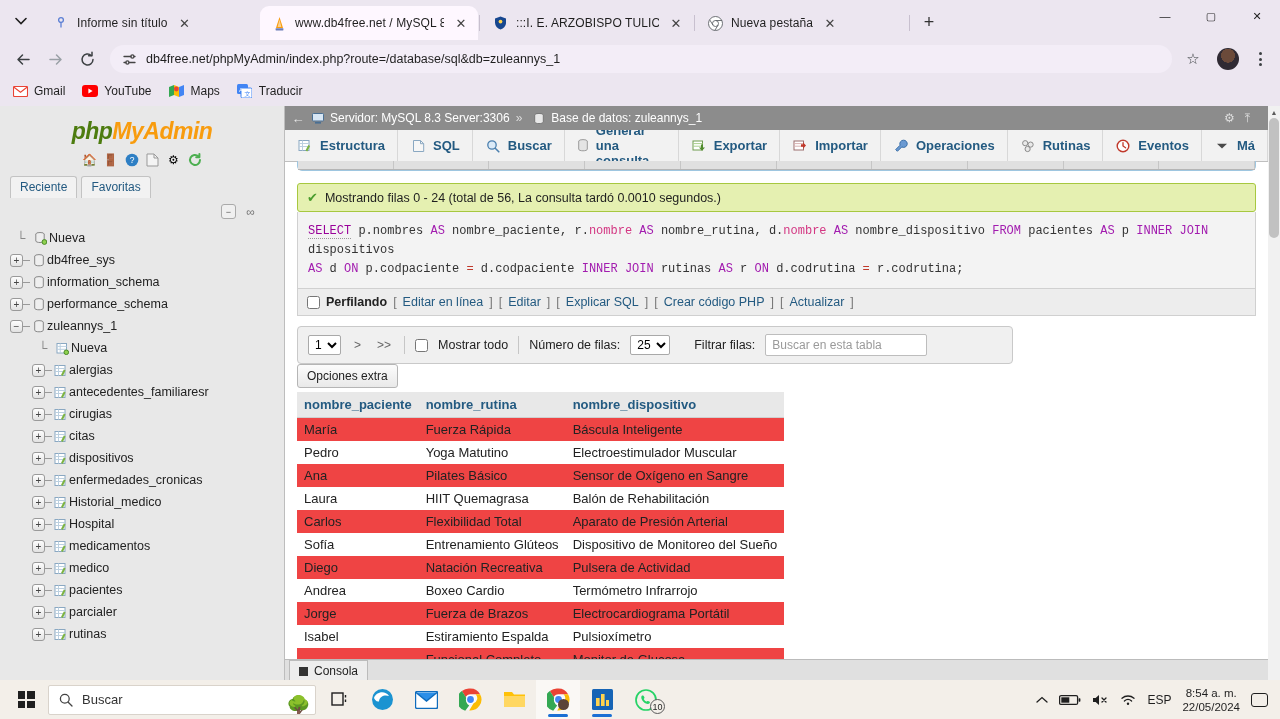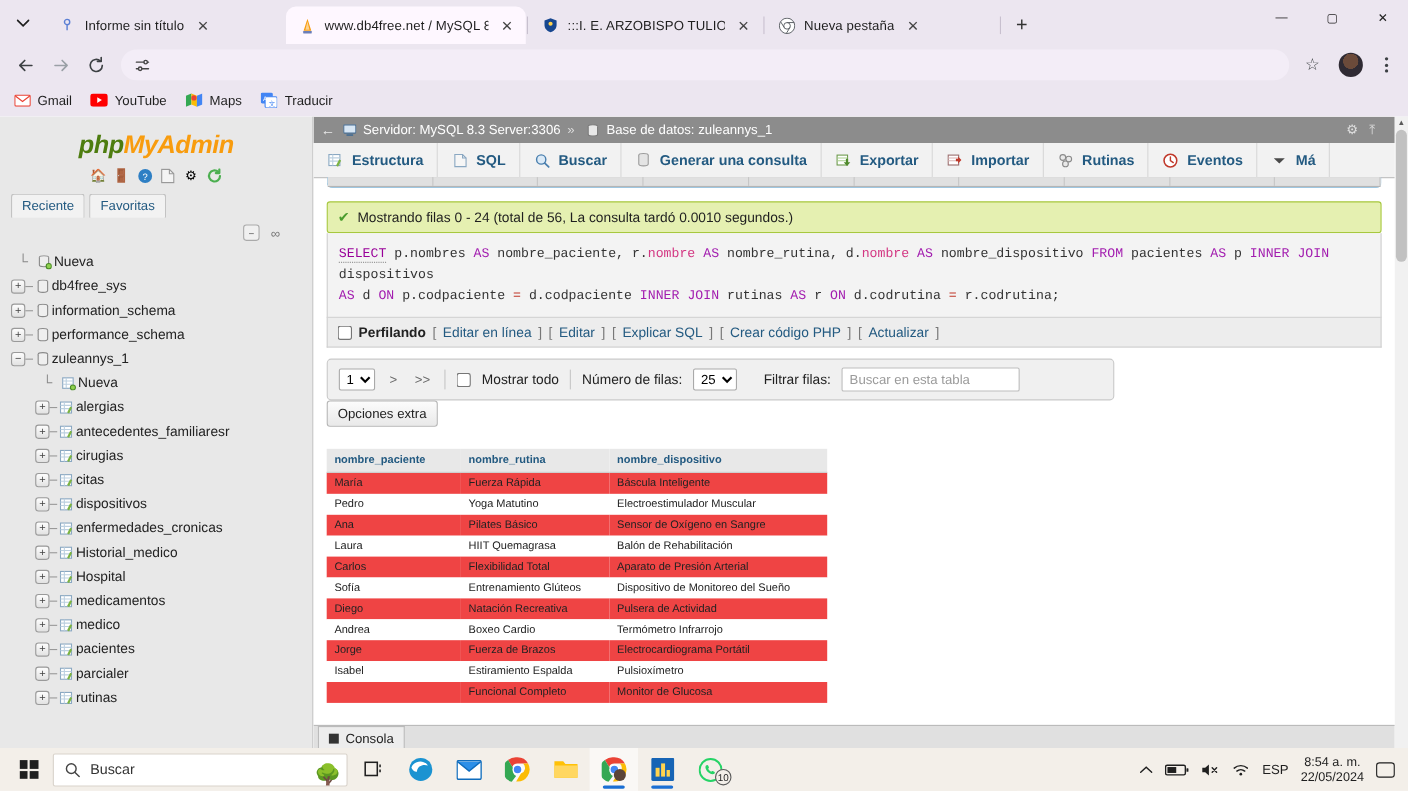--- a/index.html
+++ b/index.html
@@ -169,21 +169,21 @@
     font-size: 12px; padding: 0 6px; color: #9a9a9a; background: #fff;
     display: flex; align-items: center;
   }
 
   .extra-btn {
     display: inline-block; font-size: 12px; padding: 4px 9px;
     border: 1px solid #b5b5b5; border-radius: 3px; background: linear-gradient(#fcfcfc,#e9e9e9);
     color: #222; cursor: pointer;
   }
 
-  .result-table { margin-top: 20px; border-collapse: collapse; font-size: 10px; width: 455px; }
+  .result-table { margin-top: 4px; border-collapse: collapse; font-size: 13px; width: 455px; }
   .result-table th {
     background: #E8E8E8; color: #235A81; text-align: left; font-weight: bold;
     padding: 5px 7px; border-bottom: 1px solid #cfcfcf; white-space: nowrap;
   }
   .result-table td { padding: 4px 7px; color: #222; white-space: nowrap; }
   .result-table tr.odd td { background: #fff; }
   .result-table tr.even td { background: #ef4444; }
   .result-table td:nth-child(1) { width: 122px; }
   .result-table td:nth-child(2) { width: 135px; }
 
@@ -318,20 +318,21 @@
     </div>
 
     <div class="omnibox">
       <span>
         <svg width="15" height="15" viewBox="0 0 15 15">
             <path d="M2 4.5h7M12 4.5h1M2 10.5h2M7 10.5h6" stroke="#444" stroke-width="1.3" stroke-linecap="round"></path>
             <circle cx="10.4" cy="4.5" r="1.6" fill="none" stroke="#444" stroke-width="1.2"></circle>
             <circle cx="5.4" cy="10.5" r="1.6" fill="none" stroke="#444" stroke-width="1.2"></circle>
           </svg>
       </span>
+      <span class="url">db4free.net/phpMyAdmin/index.php?route=/database/sql&amp;db=zuleannys_1</span>
     </div>
 
     <div class="star">☆</div>
     <div class="avatar-btn"></div>
     <div class="kebab">
         <i></i>
         <i></i>
         <i></i>
       </div>
   </div>
@@ -726,20 +727,28 @@
                 <rect x="1" y="2" width="9.5" height="9" fill="#fff" stroke="#9b6e6e"></rect>
                 <path d="M1 4.6h9.5M1 7.2h9.5" stroke="#d8b2b2"></path>
                 <path d="M13 6.5 10 3.3v2H8v2.4h2v2z" fill="#c0392b"></path>
               </svg>
             </span>
             <span>Importar</span>
           </div>
           <div class="mi">
             <span class="mico">
               <svg width="14" height="14" viewBox="0 0 14 14">
+                <path d="M9.4 1.2a3.6 3.6 0 0 0-3.3 5l-4.4 4.4 1.7 1.7 4.4-4.4a3.6 3.6 0 1 0 1.6-6.7z" fill="#6b9ad2" stroke="#3a6fa8"></path>
+              </svg>
+            </span>
+            <span>Operaciones</span>
+          </div>
+          <div class="mi">
+            <span class="mico">
+              <svg width="14" height="14" viewBox="0 0 14 14">
                 <circle cx="4.2" cy="4.2" r="2.6" fill="#e9e9e9" stroke="#8a8a8a"></circle>
                 <circle cx="9.6" cy="5.6" r="2.6" fill="#e9e9e9" stroke="#8a8a8a"></circle>
                 <circle cx="6.6" cy="10" r="2.6" fill="#e9e9e9" stroke="#8a8a8a"></circle>
               </svg>
             </span>
             <span>Rutinas</span>
           </div>
           <div class="mi">
             <span class="mico">
               <svg width="14" height="14" viewBox="0 0 14 14">

